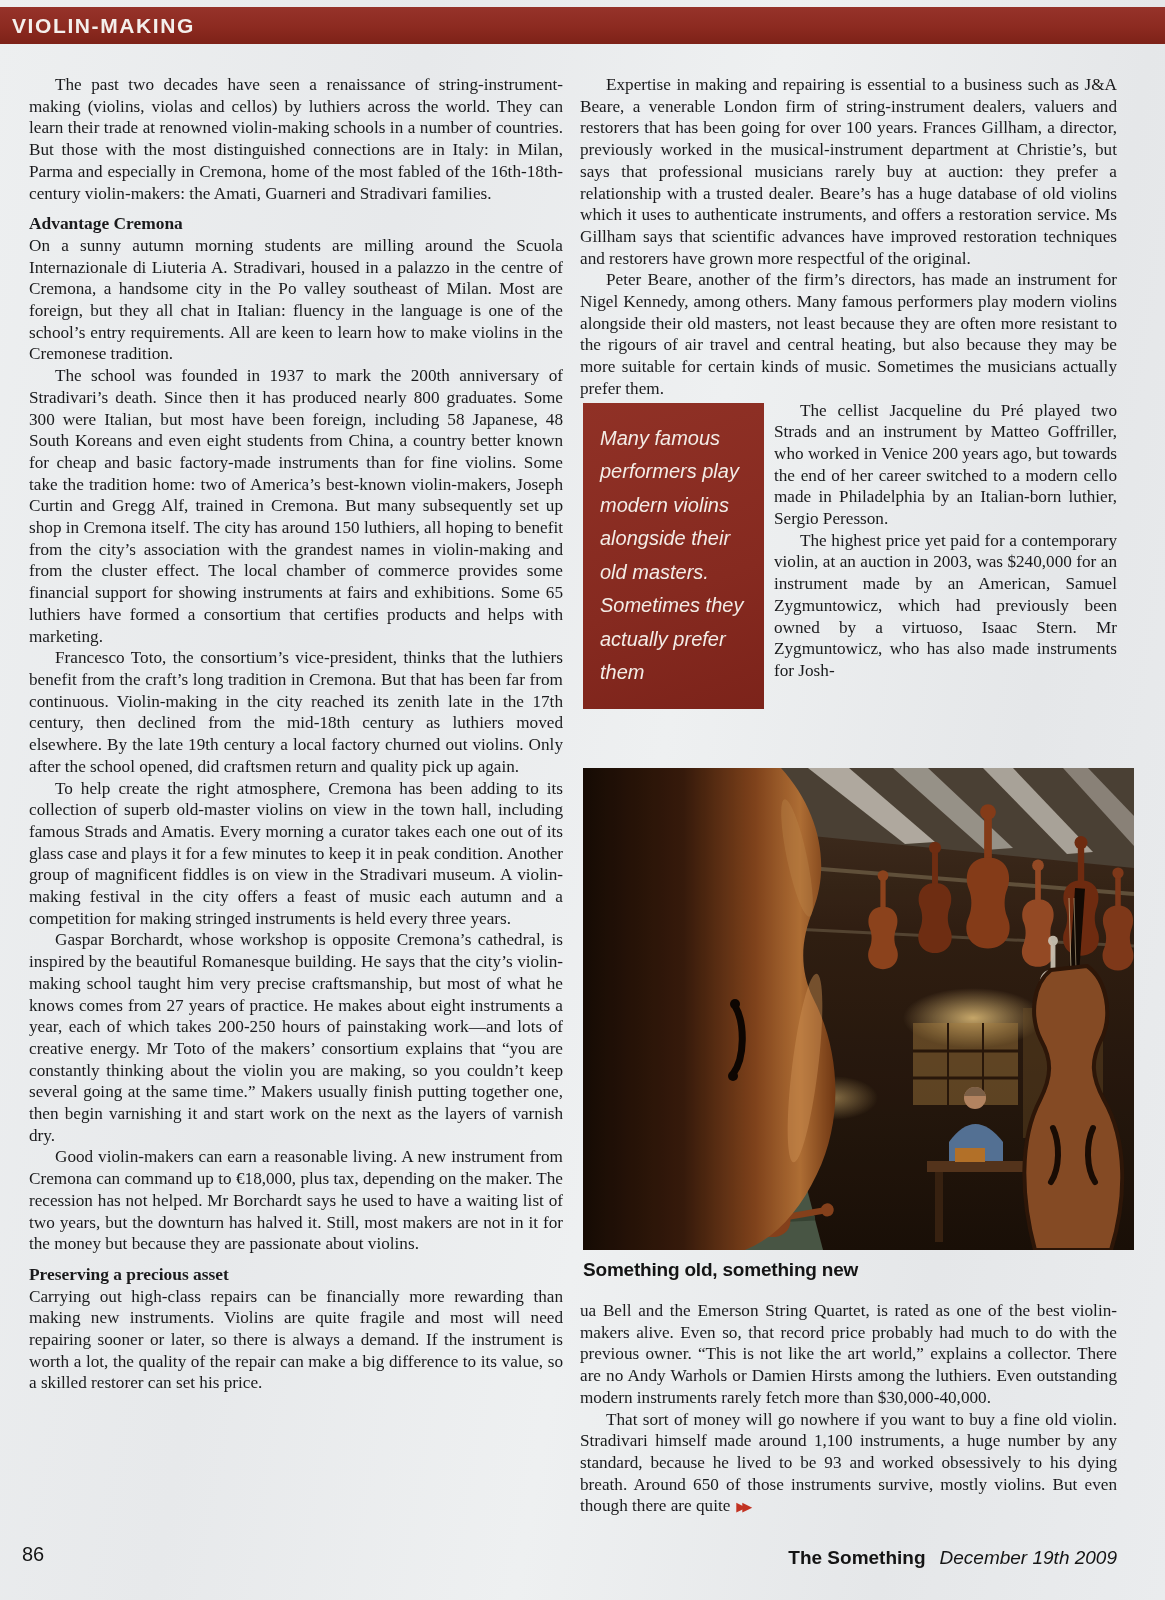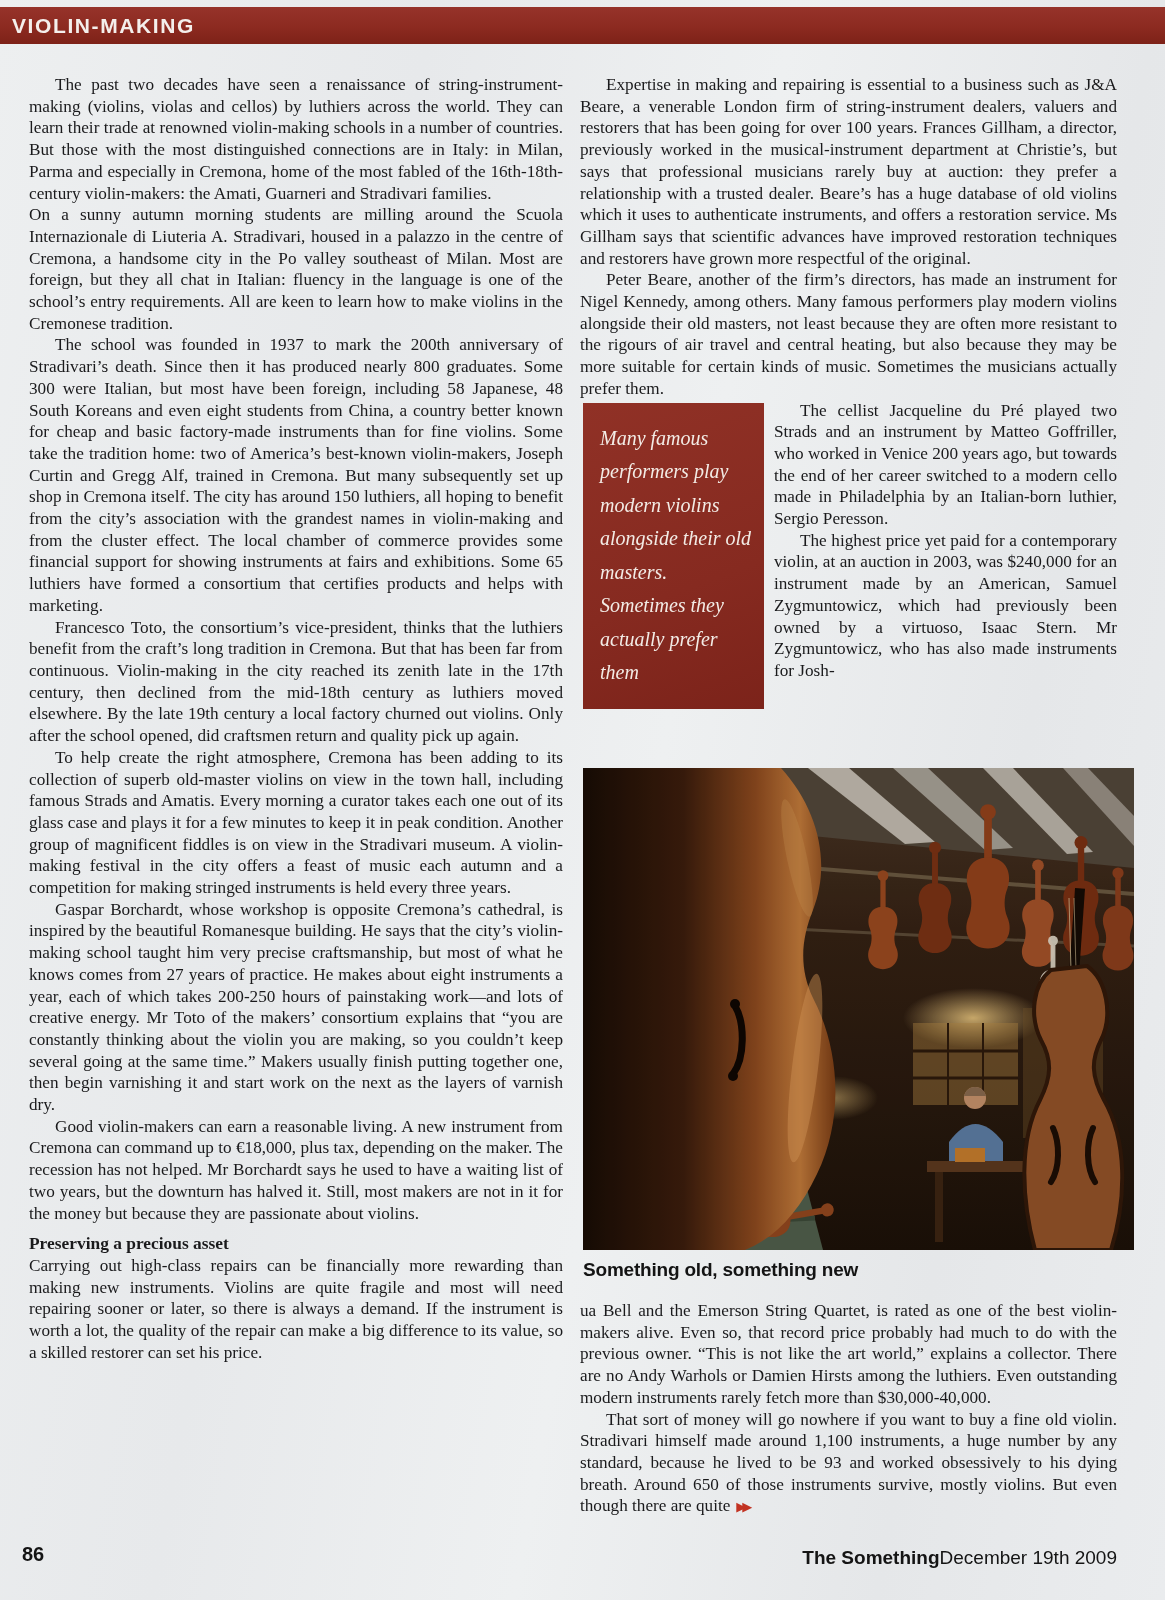--- a/index.html
+++ b/index.html
@@ -18,47 +18,48 @@
   .col p.indent{text-indent:26px;}
   h3.subhead{font-size:17.4px;line-height:21.7px;margin:9px 0 0 0;font-weight:bold;text-align:left;}
   .col-left{left:29px;top:74px;width:534px;height:1494px;overflow:hidden;}
   .col-right-top{left:580px;top:74px;width:537px;height:692px;overflow:hidden;}
   .col-right-bottom{left:580px;top:1300px;width:537px;}
   .lead{position:relative;}
   .end-marker{color:#c23222;font-size:13px;letter-spacing:-4px;margin-left:6px;white-space:nowrap;}
   .pullquote{
     float:left;width:181px;height:306px;margin:3px 10px 4px 3px;box-sizing:border-box;
     background:linear-gradient(160deg,#903126 0%,#862a20 60%,#7c231a 100%);
-    color:#f3ece6;font-family:Liberation Serif, serif;font-style:italic;
+    color:#f3ece6;font-family:Liberation Sans, sans-serif;font-style:italic;
     font-size:20px;line-height:33.5px;padding:19px 8px 0 17px;text-align:left;text-indent:0;
   }
   .photo-block{position:absolute;left:583px;top:768px;width:504px;margin:0;}
   .photo{width:551px;height:482px;overflow:hidden;background:#24160c;}
   figcaption{font-family:"Liberation Sans",sans-serif;font-weight:bold;font-size:19px;
     color:#141414;margin-top:9px;letter-spacing:-0.2px;}
   .footer-left{position:absolute;left:22px;top:1543px;
-    font-family:"Liberation Sans",sans-serif;font-weight:bold;font-size:20px;color:#141414;}
+    font-family:"Liberation Sans",sans-serif;font-weight:normal;font-size:20px;color:#141414;}
   .footer-right{position:absolute;right:48px;top:1547px;
     font-family:"Liberation Sans",sans-serif;font-size:19px;color:#141414;}
   .footer-right .pub{font-weight:bold;}
-  .footer-right .date{margin-left:0;font-weight:normal;}
+  .footer-right .date{margin-left:14px;font-weight:normal;font-style:italic;}
 </style>
 </head>
 <body>
 
 <div class="page">
 
   <div class="kicker-bar">
     <span class="kicker">VIOLIN-MAKING</span>
   </div>
 
   <div class="col col-left">
     <p class="lead indent">
       <span>The past two decades have seen a renaissance of string-instrument-making (violins, violas and cellos) by luthiers across the world. They can learn their trade at renowned violin-making schools in a number of countries. But those with the most distinguished connections are in Italy: in Milan, Parma and especially in Cremona, home of the most fabled of the 16th-18th-century violin-makers: the Amati, Guarneri and Stradivari families.</span>
     </p>
+    <h3 class="subhead">Advantage Cremona</h3>
     <p>On a sunny autumn morning students are milling around the Scuola Internazionale di Liuteria A. Stradivari, housed in a palazzo in the centre of Cremona, a handsome city in the Po valley southeast of Milan. Most are foreign, but they all chat in Italian: fluency in the language is one of the school’s entry requirements. All are keen to learn how to make violins in the Cremonese tradition.</p>
     <p class="indent">The school was founded in 1937 to mark the 200th anniversary of Stradivari’s death. Since then it has produced nearly 800 graduates. Some 300 were Italian, but most have been foreign, including 58 Japanese, 48 South Koreans and even eight students from China, a country better known for cheap and basic factory-made instruments than for fine violins. Some take the tradition home: two of America’s best-known violin-makers, Joseph Curtin and Gregg Alf, trained in Cremona. But many subsequently set up shop in Cremona itself. The city has around 150 luthiers, all hoping to benefit from the city’s association with the grandest names in violin-making and from the cluster effect. The local chamber of commerce provides some financial support for showing instruments at fairs and exhibitions. Some 65 luthiers have formed a consortium that certifies products and helps with marketing.</p>
     <p class="indent">Francesco Toto, the consortium’s vice-president, thinks that the luthiers benefit from the craft’s long tradition in Cremona. But that has been far from continuous. Violin-making in the city reached its zenith late in the 17th century, then declined from the mid-18th century as luthiers moved elsewhere. By the late 19th century a local factory churned out violins. Only after the school opened, did craftsmen return and quality pick up again.</p>
     <p class="indent">To help create the right atmosphere, Cremona has been adding to its collection of superb old-master violins on view in the town hall, including famous Strads and Amatis. Every morning a curator takes each one out of its glass case and plays it for a few minutes to keep it in peak condition. Another group of magnificent fiddles is on view in the Stradivari museum. A violin-making festival in the city offers a feast of music each autumn and a competition for making stringed instruments is held every three years.</p>
     <p class="indent">Gaspar Borchardt, whose workshop is opposite Cremona’s cathedral, is inspired by the beautiful Romanesque building. He says that the city’s violin-making school taught him very precise craftsmanship, but most of what he knows comes from 27 years of practice. He makes about eight instruments a year, each of which takes 200-250 hours of painstaking work—and lots of creative energy. Mr Toto of the makers’ consortium explains that “you are constantly thinking about the violin you are making, so you couldn’t keep several going at the same time.” Makers usually finish putting together one, then begin varnishing it and start work on the next as the layers of varnish dry.</p>
     <p class="indent">Good violin-makers can earn a reasonable living. A new instrument from Cremona can command up to €18,000, plus tax, depending on the maker. The recession has not helped. Mr Borchardt says he used to have a waiting list of two years, but the downturn has halved it. Still, most makers are not in it for the money but because they are passionate about violins.</p>
     <h3 class="subhead">Preserving a precious asset</h3>
     <p>Carrying out high-class repairs can be financially more rewarding than making new instruments. Violins are quite fragile and most will need repairing sooner or later, so there is always a demand. If the instrument is worth a lot, the quality of the repair can make a big difference to its value, so a skilled restorer can set his price.</p>
   </div>
 

